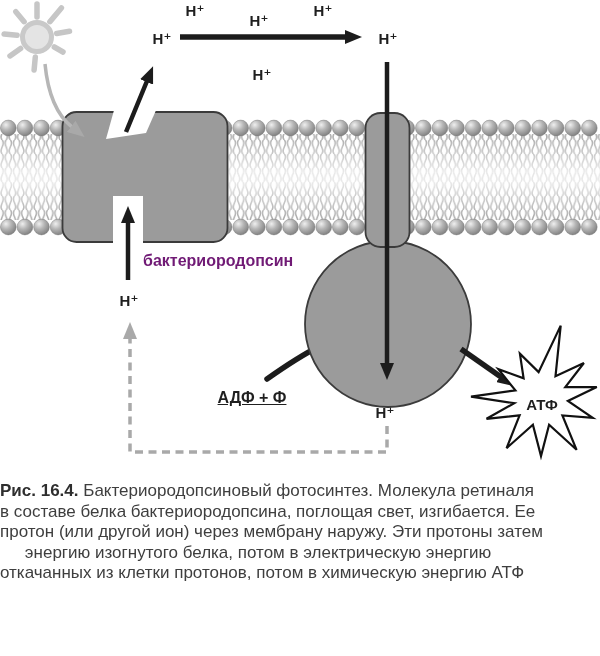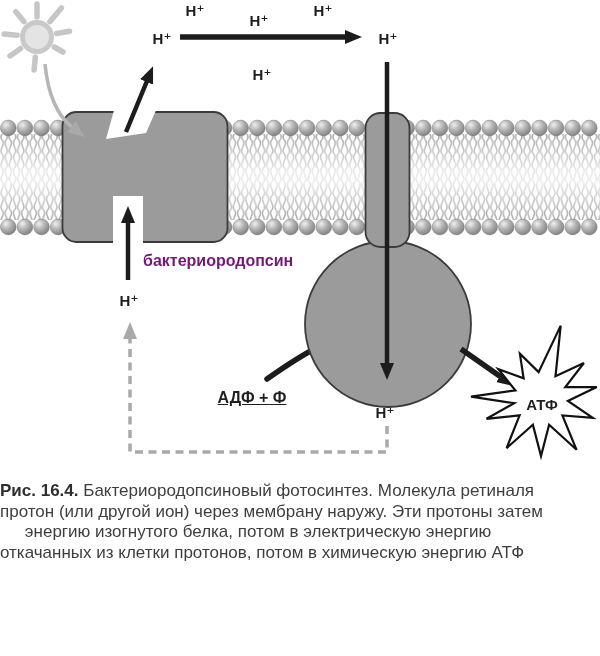--- a/index.html
+++ b/index.html
@@ -198,18 +198,19 @@
     <div class="dlabel hplus" style="left:129px;top:301px;">H⁺</div>
     <div class="dlabel hplus" style="left:385px;top:413px;">H⁺</div>
 
     <div class="dlabel protein-name" style="left:143px;top:252px;">бактериородопсин</div>
     <div class="dlabel adp" style="left:252px;top:398px;">АДФ + Ф</div>
     <div class="dlabel atp" style="left:542px;top:404px;">АТФ</div>
   </div>
 
   <div class="caption">
     <div class="line"><span class="cap-label">Рис. 16.4.</span> <span>Бактериородопсиновый фотосинтез. Молекула ретиналя</span></div>
+    <div class="line">в составе белка бактериородопсина, поглощая свет, изгибается. Ее</div>
     <div class="line">протон (или другой ион) через мембрану наружу. Эти протоны затем</div>
     <div class="line">энергию изогнутого белка, потом в электрическую энергию</div>
     <div class="line">откачанных из клетки протонов, потом в химическую энергию АТФ</div>
   </div>
 
 </div>
 
 </body></html>

